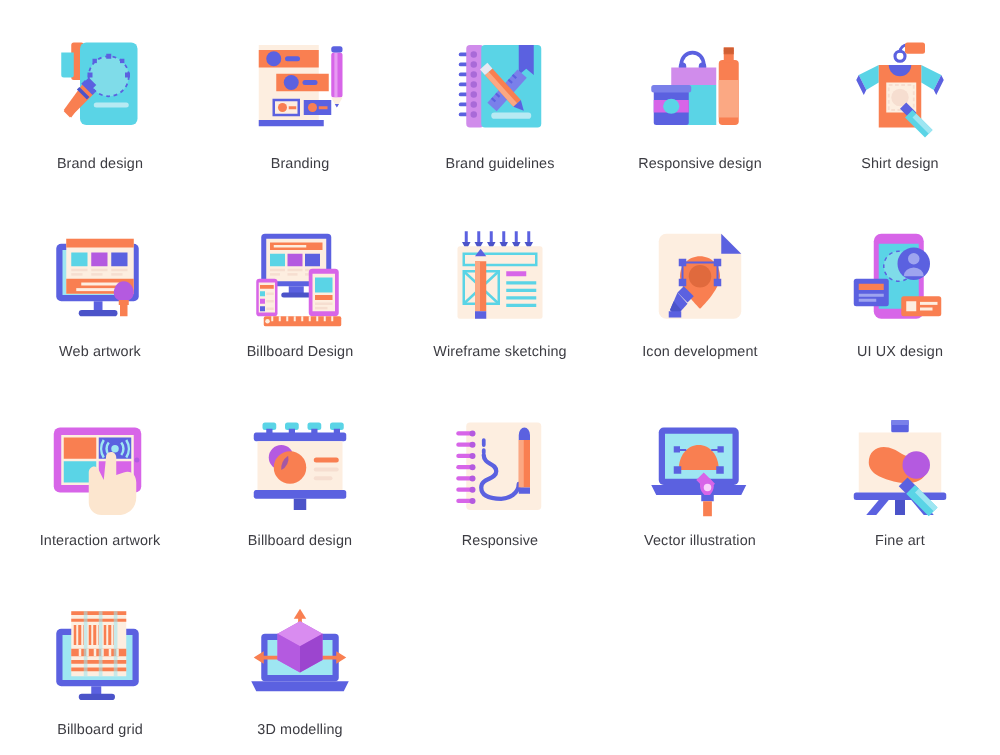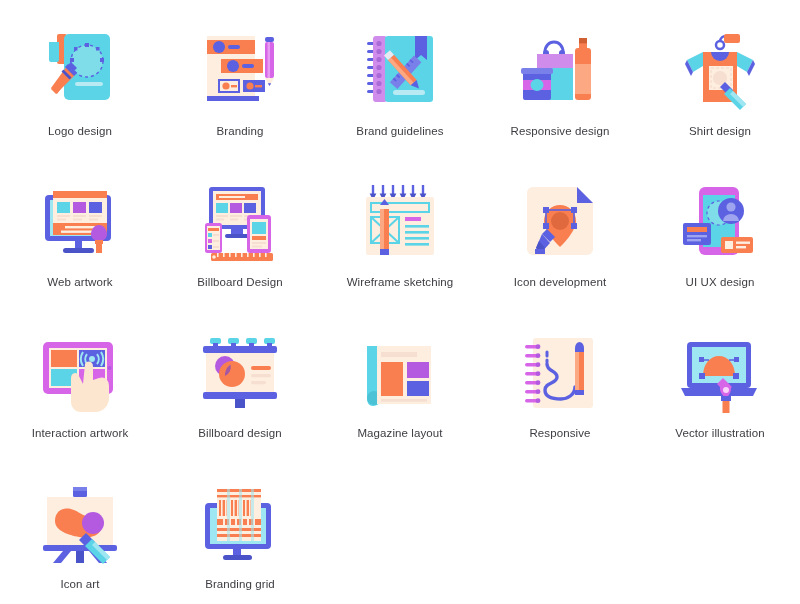--- a/index.html
+++ b/index.html
@@ -67,21 +67,21 @@
         <rect x="37" y="19" width="3.5" height="3.5" fill="#5b61e0"></rect>
         <rect x="59" y="19" width="3.5" height="3.5" fill="#5b61e0"></rect>
         <rect x="38" y="54" width="28" height="4" rx="2" fill="#b7eaf3"></rect>
         <path d="M36 44l-6-6 4-4 6 6z" fill="#5b61e0"></path>
         <path d="M30 38l-16 22 6 6 16-22z" fill="#f97f51" transform="rotate(0)"></path>
         <path d="M33.5 41.5L14 61l5 5 19.5-19.5z" fill="#f97f51"></path>
         <path d="M31 36l9 9-3 3-9-9z" fill="#5b61e0"></path>
         <path d="M26.5 41.5l8 8-2 2-8-8z" fill="#4b53c9"></path>
       </svg>
     </div>
-    <div class="caption">Logo design</div>
+    <div class="caption">Brand design</div>
   </div>
 
   <div class="cell">
     <div class="art">
       <svg width="86" height="86" viewBox="0 0 86 86">
         <rect x="10" y="8" width="48" height="64" fill="#fdeee0"></rect>
         <rect x="10" y="12" width="48" height="14" fill="#f97f51"></rect>
         <circle cx="22" cy="19" r="6" fill="#5b61e0"></circle>
         <rect x="31" y="17" width="12" height="4" rx="2" fill="#5b61e0"></rect>
         <rect x="24" y="31" width="42" height="14" fill="#f97f51"></rect>
@@ -426,37 +426,20 @@
         <rect x="54" y="36" width="20" height="4" rx="2" fill="#f97f51"></rect>
         <g fill="#f6ded0">
           <rect x="54" y="44" width="20" height="3.2" rx="1.6"></rect>
           <rect x="54" y="51" width="15" height="3.2" rx="1.6"></rect>
         </g>
       </svg>
     </div>
     <div class="caption">Billboard design</div>
   </div>
 
-  <div class="cell">
-    <div class="art">
-      <svg width="86" height="86" viewBox="0 0 86 86">
-        <path d="M10 16h14v52c0 5-4 8-8 8s-6-3-6-8z" fill="#5ad4e6"></path>
-        <circle cx="17" cy="68" r="7" fill="#4bc2d6"></circle>
-        <rect x="20" y="16" width="54" height="58" fill="#fdeee0"></rect>
-        <rect x="24" y="22" width="36" height="5" fill="#f6ded0"></rect>
-        <rect x="24" y="32" width="22" height="34" fill="#f97f51"></rect>
-        <rect x="50" y="32" width="22" height="16" fill="#b45ae0"></rect>
-        <rect x="50" y="51" width="22" height="15" fill="#5b61e0"></rect>
-        <g fill="#f6ded0">
-          <rect x="24" y="69" width="46" height="2.6"></rect>
-        </g>
-      </svg>
-    </div>
-    <div class="caption">Magazine layout</div>
-  </div>
 
   <div class="cell">
     <div class="art">
       <svg width="86" height="86" viewBox="0 0 86 86">
         <rect x="16" y="8" width="60" height="70" rx="3" fill="#fdeee0"></rect>
         <g fill="#d765e8">
           <rect x="8" y="15" width="14" height="3.4" rx="1.7"></rect>
           <rect x="8" y="24" width="14" height="3.4" rx="1.7"></rect>
           <rect x="8" y="33" width="14" height="3.4" rx="1.7"></rect>
           <rect x="8" y="42" width="14" height="3.4" rx="1.7"></rect>
@@ -519,21 +502,21 @@
         <circle cx="56" cy="42" r="11" fill="#b45ae0"></circle>
         <rect x="6" y="64" width="74" height="6" rx="2" fill="#5b61e0"></rect>
         <path d="M26 70h8L24 82h-8z" fill="#5b61e0"></path>
         <path d="M52 70h8l10 12h-8z" fill="#5b61e0"></path>
         <rect x="39" y="70" width="8" height="12" fill="#4b53c9"></rect>
         <path d="M49 52l9 9-7 7-9-9z" fill="#5b61e0"></path>
         <path d="M55 58l18 18-7 7-18-18z" fill="#5ad4e6"></path>
         <path d="M58 61l15 15-3 3-15-15z" fill="#9ee6f2"></path>
       </svg>
     </div>
-    <div class="caption">Icon art</div>
+    <div class="caption">Fine art</div>
   </div>
 
   <div class="cell">
     <div class="art">
       <svg width="86" height="86" viewBox="0 0 86 86">
         <rect x="8" y="22" width="66" height="46" rx="4" fill="#5b61e0"></rect>
         <rect x="13" y="27" width="56" height="36" fill="#9ee6f2"></rect>
         <rect x="36" y="68" width="8" height="7" fill="#5b61e0"></rect>
         <rect x="26" y="74" width="29" height="5" rx="2.5" fill="#4b53c9"></rect>
         <rect x="20" y="8" width="44" height="52" fill="#fdeee0"></rect>
@@ -561,17 +544,38 @@
           <rect x="50" y="38" width="2" height="6"></rect>
           <rect x="56" y="38" width="2" height="6"></rect>
         </g>
         <g fill="#9ee6f2" opacity="0.55">
           <rect x="30" y="8" width="3" height="52"></rect>
           <rect x="42" y="8" width="3" height="52"></rect>
           <rect x="54" y="8" width="3" height="52"></rect>
         </g>
       </svg>
     </div>
-    <div class="caption">Branding grid</div>
-  </div>
-
+    <div class="caption">Billboard grid</div>
+  </div>
+
+  <div class="cell">
+    <div class="art">
+      <svg width="86" height="86" viewBox="0 0 86 86">
+        <rect x="12" y="26" width="62" height="38" rx="3" fill="#5b61e0"></rect>
+        <rect x="17" y="31" width="52" height="28" fill="#9ee6f2"></rect>
+        <path d="M4 64h78l-4 8H8z" fill="#5b61e0"></path>
+        <g stroke="#f97f51" stroke-width="3" fill="none" stroke-linecap="round">
+          <path d="M43 48V12"></path>
+          <path d="M10 45h66"></path>
+        </g>
+        <path d="M43 6l5 8h-10z" fill="#f97f51"></path>
+        <path d="M80 45l-8 5v-10z" fill="#f97f51"></path>
+        <path d="M6 45l8-5v10z" fill="#f97f51"></path>
+        <path d="M43 16l18 10v21L43 57 25 47V26z" fill="#c266e8"></path>
+        <path d="M43 16l18 10-18 10-18-10z" fill="#d98cf0"></path>
+        <path d="M43 36v21L25 47V26z" fill="#b45ae0"></path>
+        <path d="M43 36v21l18-10V26z" fill="#9c45cf"></path>
+      </svg>
+    </div>
+    <div class="caption">3D modelling</div>
+  </div>
 
 </div>
 
 </body></html>

